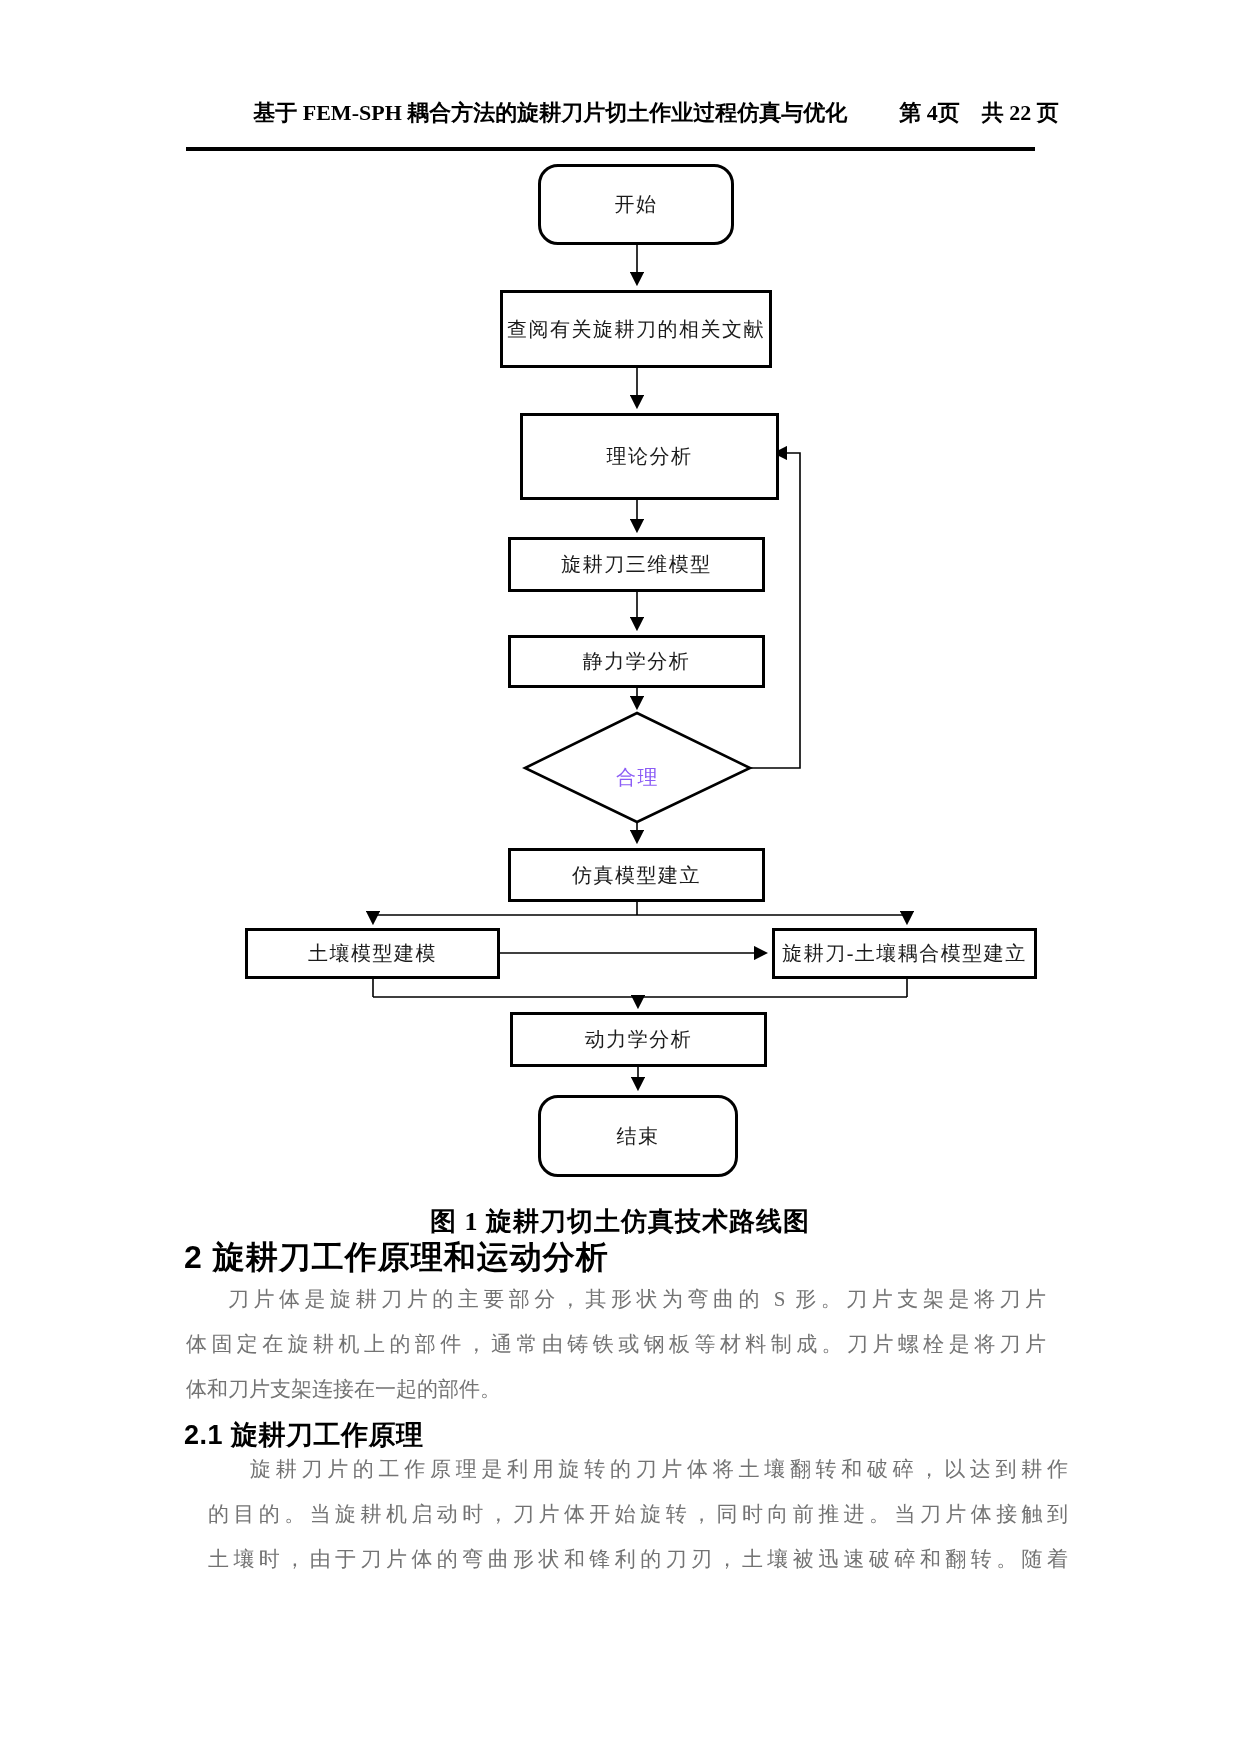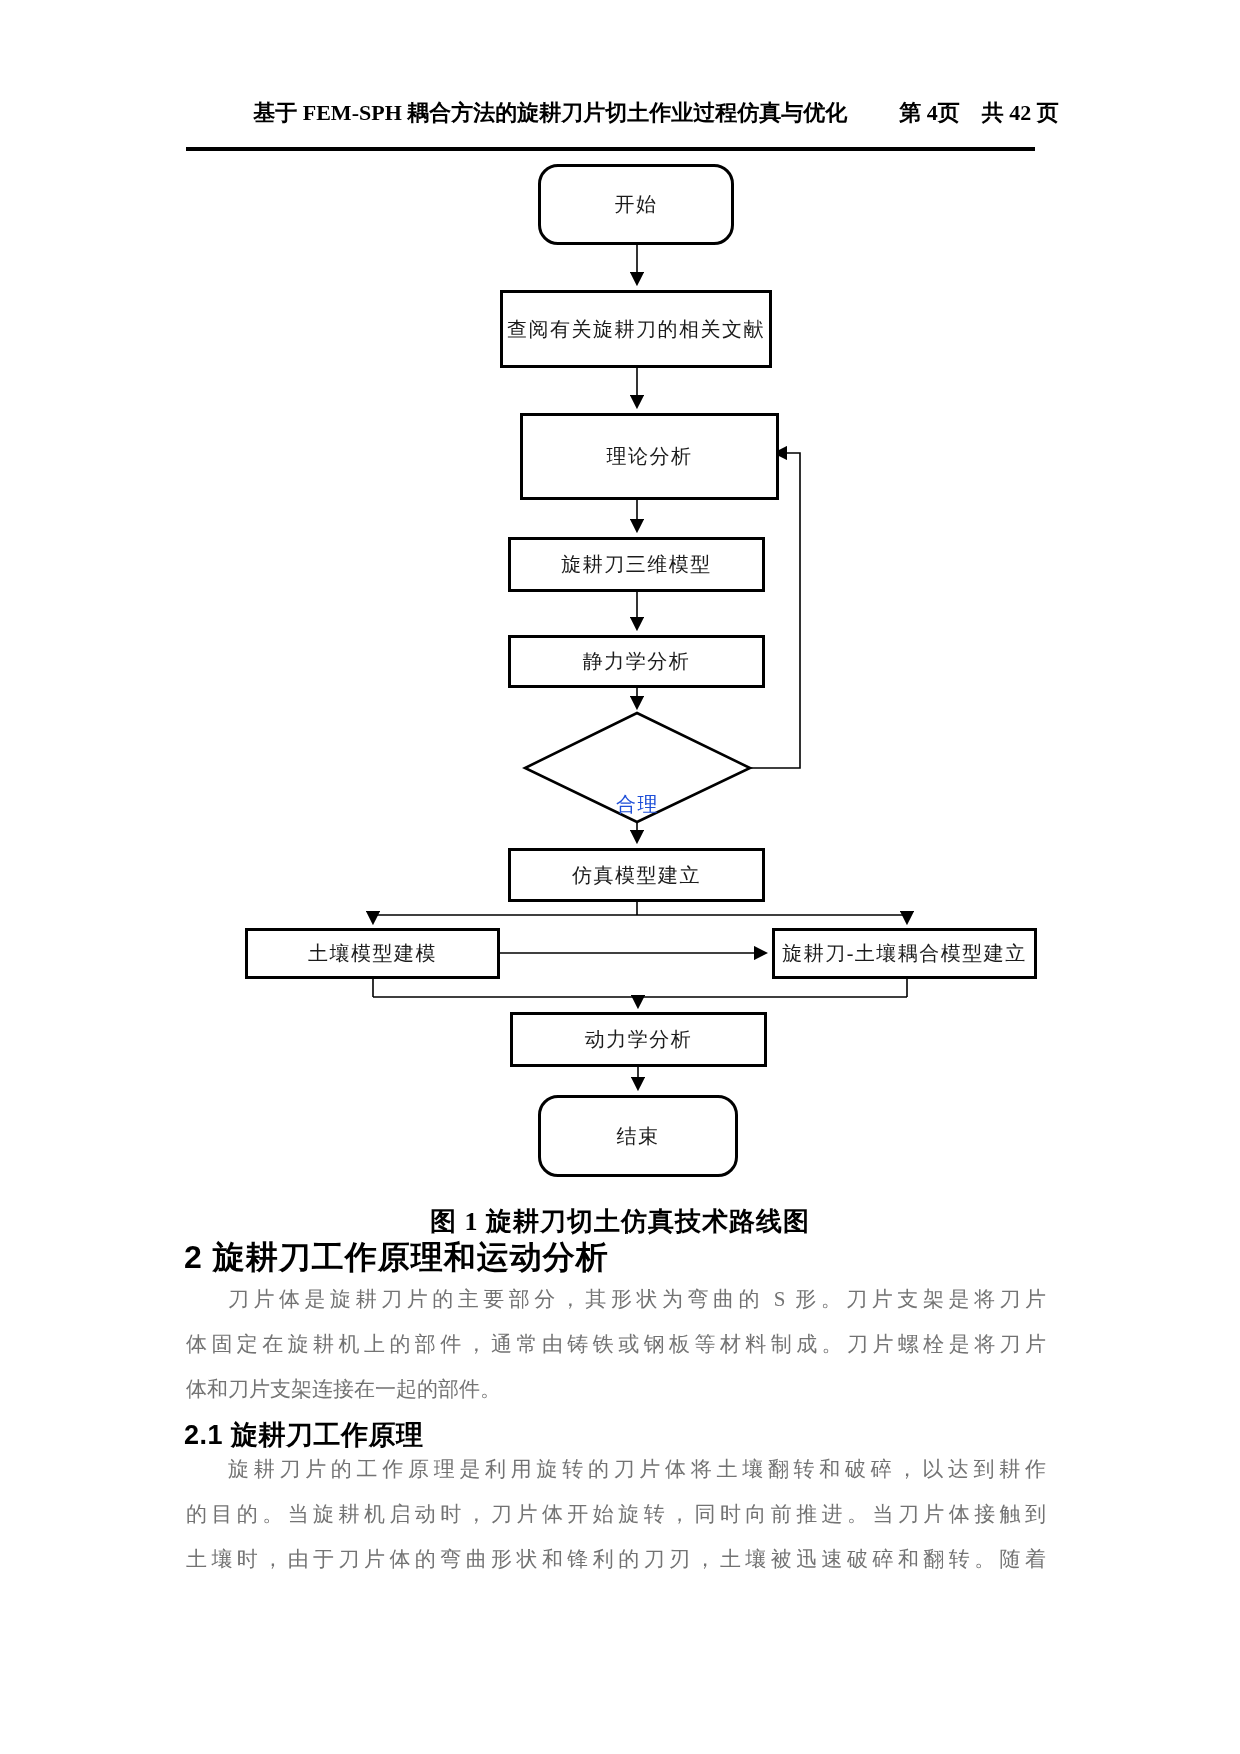--- a/index.html
+++ b/index.html
@@ -61,28 +61,28 @@
   .n-3d      { left: 508px; top: 537px;  width: 257px; height: 55px; }
   .n-static  { left: 508px; top: 635px;  width: 257px; height: 53px; }
   .n-sim     { left: 508px; top: 848px;  width: 257px; height: 54px; }
   .n-soil    { left: 245px; top: 928px;  width: 255px; height: 51px; }
   .n-coup    { left: 772px; top: 928px;  width: 265px; height: 51px; }
   .n-dyn     { left: 510px; top: 1012px; width: 257px; height: 55px; }
   .n-end     { left: 538px; top: 1095px; width: 200px; height: 82px; font-family: Liberation Serif, serif; }
   .diamond-label {
     position: absolute;
     z-index: 2;
-    left: 525px; top: 750px;
+    left: 525px; top: 723px;
     width: 225px; height: 109px;
     display: flex;
     align-items: center;
     justify-content: center;
     font-size: 20px;
     letter-spacing: 1.5px;
-    color: #1d4ed8;
+    color: #8b5cf6;
     background: transparent;
   }
 
   
   .fig-caption {
     position: absolute;
     left: 0; top: 1204px;
     width: 1240px;
     text-align: center;
     font-size: 26px;
@@ -100,42 +100,42 @@
   }
   .para {
     position: absolute;
     left: 186px;
     width: 860px;
     font-size: 21px;
     line-height: 45px;
     color: #737373;
   }
   .para-1 { top: 1277px; }
-  .para-2 { top: 1447px; }
+  .para-2 { top: 1447px; margin-left: 22px; }
   .line { text-align: left; }
   .jl { text-align: justify; text-align-last: justify; }
   .indent { text-indent: 2em; }
   .h3 {
     position: absolute;
     left: 184px; top: 1417px;
     font-family: "Liberation Sans", sans-serif;
     font-size: 27px;
     font-weight: bold;
     letter-spacing: 0.5px;
     white-space: nowrap;
   }
 </style>
 </head>
 <body>
 
 <div class="page">
 
   <div class="header-row">
     <span>基于 FEM-SPH 耦合方法的旋耕刀片切土作业过程仿真与优化</span>
-    <span>第 4页　共 42 页</span>
+    <span>第 4页　共 22 页</span>
   </div>
   <div class="header-rule"></div>
 
   <svg class="flow-svg" viewBox="0 0 1240 1240" xmlns="http://www.w3.org/2000/svg">
     <defs>
       <marker id="ah" viewBox="0 0 10 10" refX="8.5" refY="5" markerWidth="9" markerHeight="9" orient="auto-start-reverse">
         <path d="M0,0 L10,5 L0,10 z" fill="#000"></path>
       </marker>
     </defs>
     <g stroke="#000" stroke-width="1.6" fill="none">

